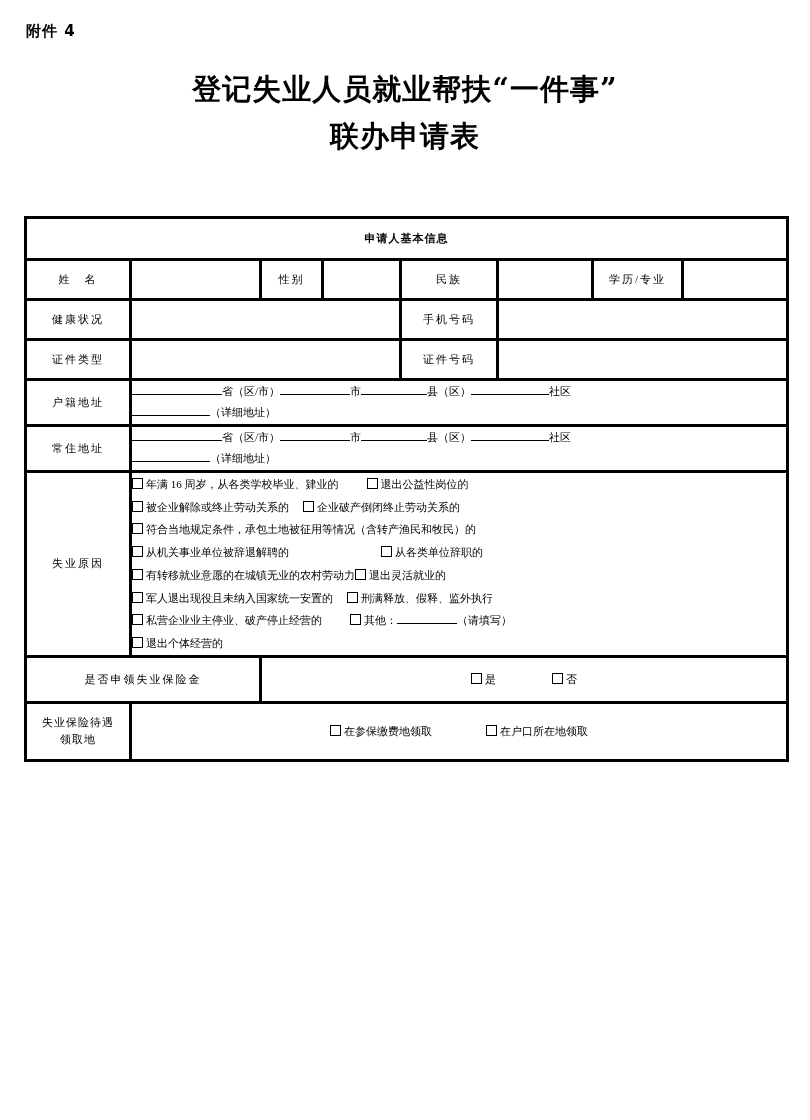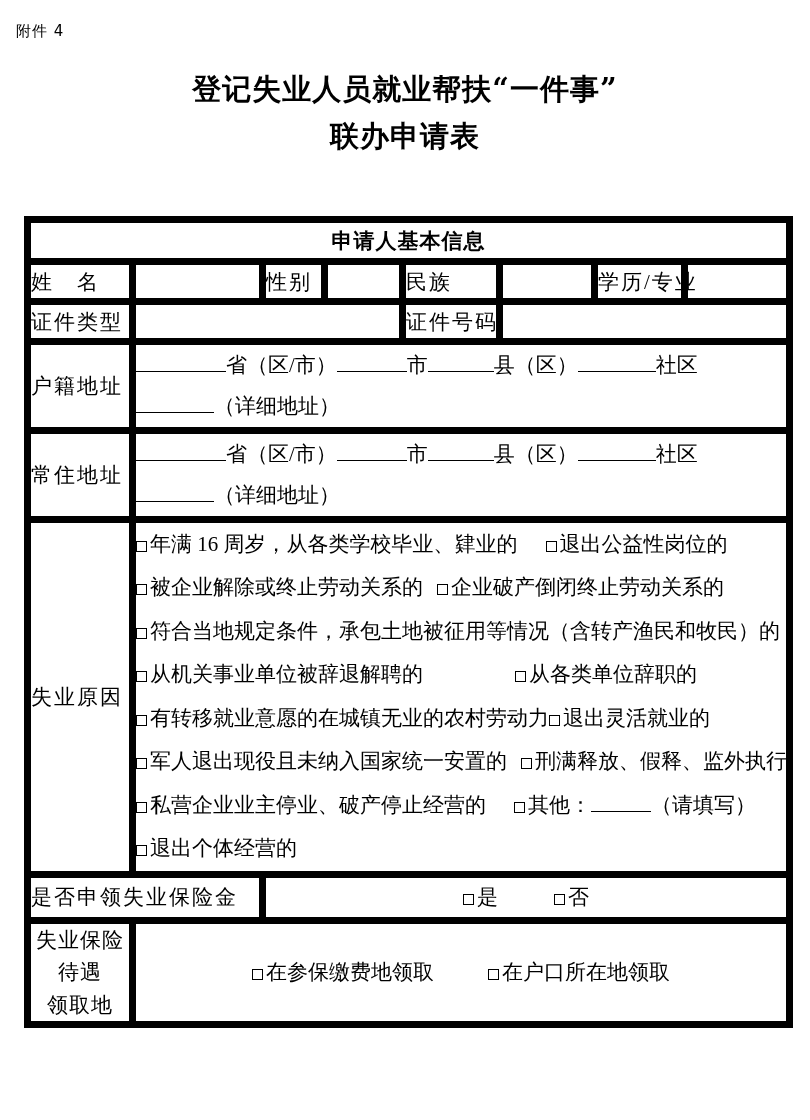--- a/index.html
+++ b/index.html
@@ -10,24 +10,24 @@
   body {
     width: 810px;
     height: 1120px;
     font-family: "Liberation Serif", "DejaVu Serif", serif;
     color: #000;
     position: relative;
     overflow: hidden;
   }
   .attachment-label {
     position: absolute;
-    left: 16px;
+    left: 26px;
     top: 22px;
     font-family: "DejaVu Sans", "Liberation Sans", sans-serif;
-    font-weight: normal;
+    font-weight: bold;
     font-size: 15px;
     letter-spacing: 1px;
   }
   .doc-title {
     margin: 66px 0 16px 0;
     text-align: center;
     font-family: "DejaVu Serif", "Liberation Serif", serif;
     font-weight: bold;
     font-size: 29px;
     line-height: 1.62;
@@ -37,33 +37,34 @@
 
   table.form {
     position: absolute;
     left: 24px;
     top: 216px;
     width: 762px;
     border-collapse: collapse;
     table-layout: fixed;
   }
   table.form td {
-    border: 7px solid #000000;
-    font-size: 21px;
+    border: 3px solid #000000;
+    font-size: 11px;
     padding: 0;
     vertical-align: middle;
   }
   .section-head {
     text-align: center;
     font-weight: bold;
     height: 42px;
     font-size: 16.5px;
     letter-spacing: 1px;
   }
   .lbl {
+    text-align: center;
     letter-spacing: 2px;
     height: 40px;
     white-space: nowrap;
     margin-top: 25px;
   }
   .blank { }
   .addr-cell {
     padding: 9px 8px 9px 12px;
     line-height: 1.95;
     white-space: nowrap;
@@ -154,20 +155,26 @@
     <td class="lbl">姓　名</td>
     <td class="blank"></td>
     <td class="lbl">性别</td>
     <td class="blank"></td>
     <td class="lbl">民族</td>
     <td class="blank"></td>
     <td class="lbl">学历/专业</td>
     <td class="blank"></td>
   </tr>
 
+  <tr>
+    <td class="lbl">健康状况</td>
+    <td class="blank" colspan="3"></td>
+    <td class="lbl">手机号码</td>
+    <td class="blank" colspan="3"></td>
+  </tr>
 
   <tr>
     <td class="lbl">证件类型</td>
     <td class="blank" colspan="3"></td>
     <td class="lbl">证件号码</td>
     <td class="blank" colspan="3"></td>
   </tr>
 
   <tr>
     <td class="lbl">户籍地址</td>

